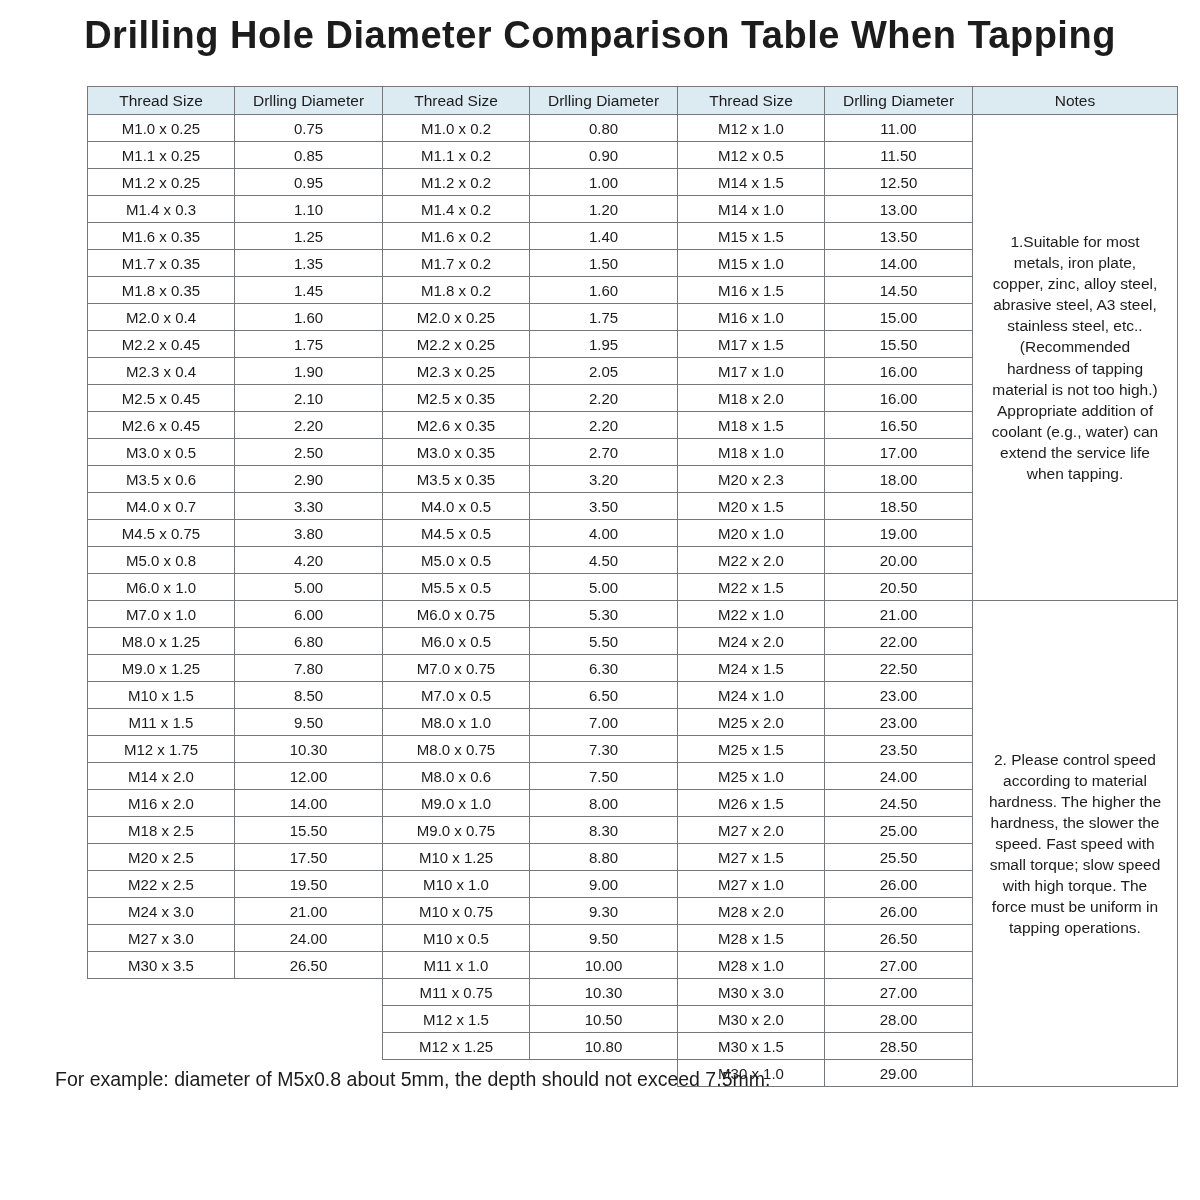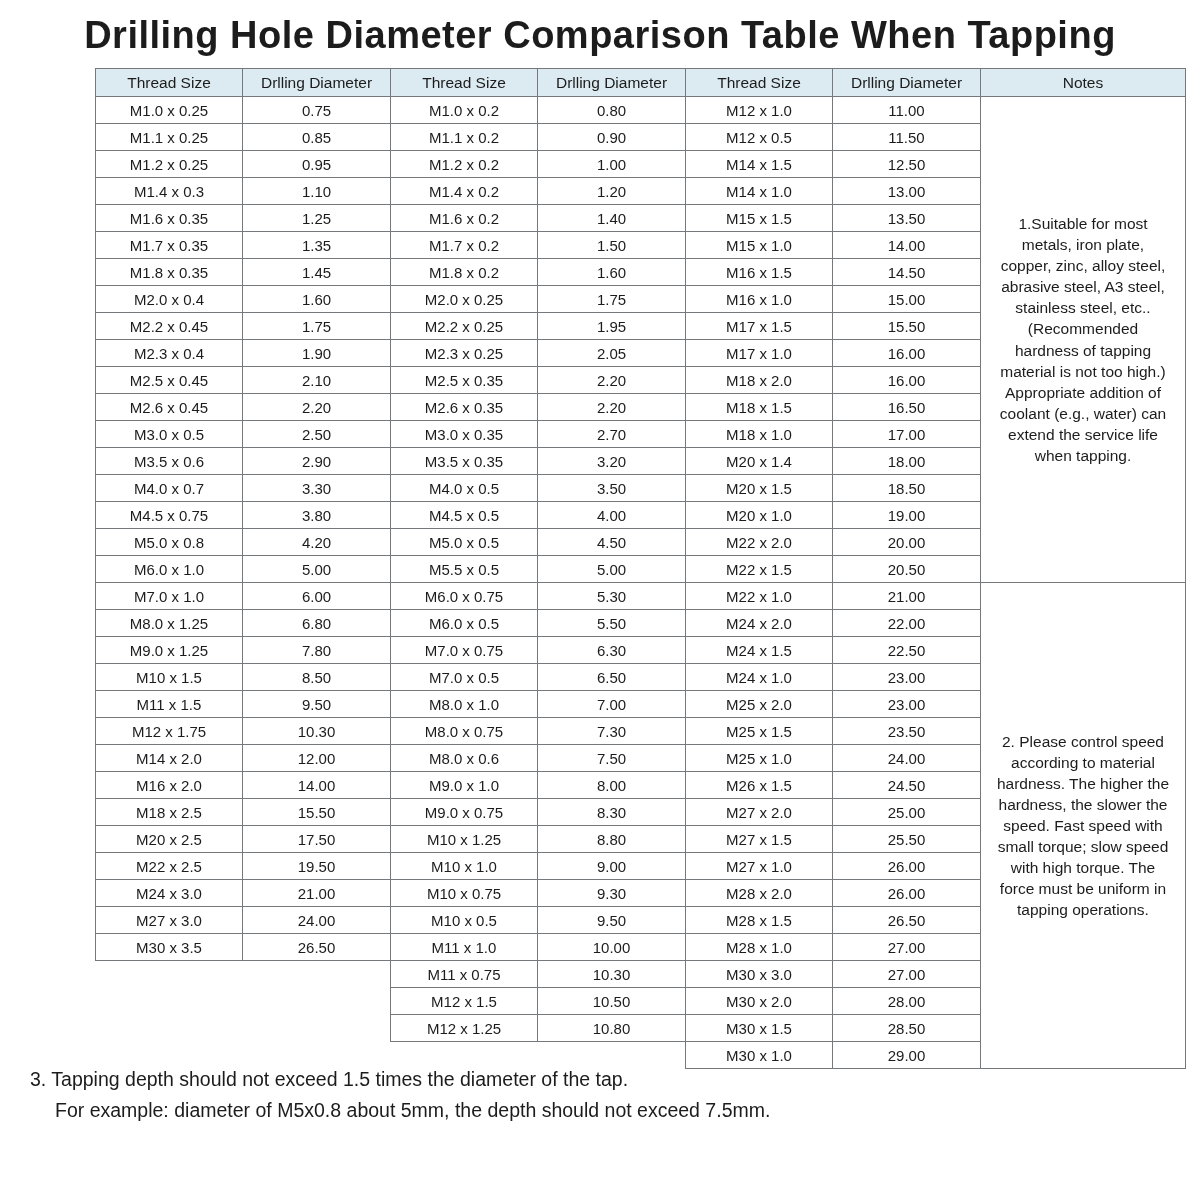--- a/index.html
+++ b/index.html
@@ -14,24 +14,23 @@
     font-family:"Liberation Sans", sans-serif;
     color:var(--text);
     overflow:hidden;
   }
   .title{
     position:absolute;top:14px;left:0;width:100%;
     text-align:center;font-size:38px;font-weight:bold;
     margin:0;letter-spacing:0.5px;
   }
   table.cmp{
-    position:absolute;left:87px;top:68px;
+    position:absolute;left:87px;top:86px;
     border-collapse:collapse;table-layout:fixed;
     empty-cells:show;
-    margin-left:8px;
   }
   table.cmp col.c-thread{width:147px;}
   table.cmp col.c-drill{width:148px;}
   table.cmp col.c-notes{width:205px;}
   table.cmp th, table.cmp td{
     border:1px solid var(--border);
     text-align:center;vertical-align:middle;
     padding:0;font-size:15px;color:var(--text);
     height:26px;overflow:hidden;white-space:nowrap;
   }
@@ -184,21 +183,21 @@
         <td>M3.0 x 0.35</td>
         <td>2.70</td>
         <td>M18 x 1.0</td>
         <td>17.00</td>
       </tr>
       <tr>
         <td>M3.5 x 0.6</td>
         <td>2.90</td>
         <td>M3.5 x 0.35</td>
         <td>3.20</td>
-        <td>M20 x 1.4</td>
+        <td>M20 x 2.3</td>
         <td>18.00</td>
       </tr>
       <tr>
         <td>M4.0 x 0.7</td>
         <td>3.30</td>
         <td>M4.0 x 0.5</td>
         <td>3.50</td>
         <td>M20 x 1.5</td>
         <td>18.50</td>
       </tr>
@@ -368,15 +367,14 @@
         <td class="ghost"></td>
         <td class="ghost"></td>
         <td class="ghost"></td>
         <td>M30 x 1.0</td>
         <td>29.00</td>
       </tr>
     </tbody>
 </table>
 
 <div class="footer">
-  <div class="fn">3. Tapping depth should not exceed 1.5 times the diameter of the tap.</div>
   <div class="fn indent">For example: diameter of M5x0.8 about 5mm, the depth should not exceed 7.5mm.</div>
 </div>
 
 </body></html>

